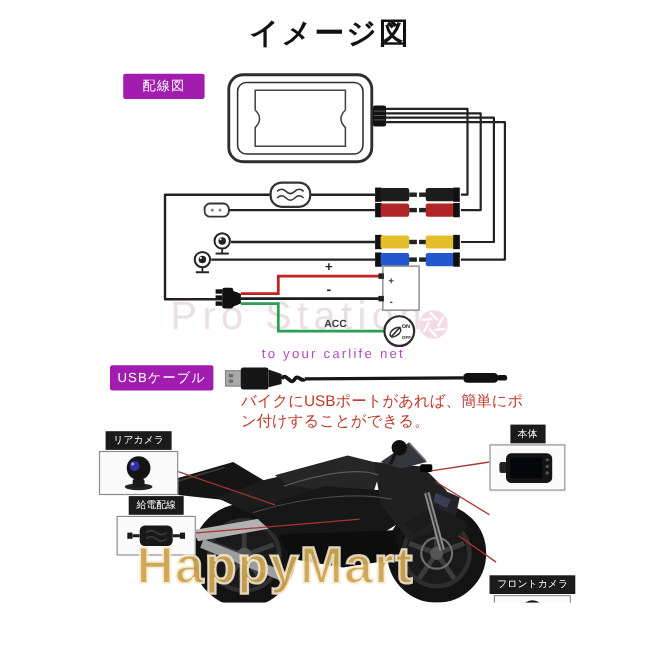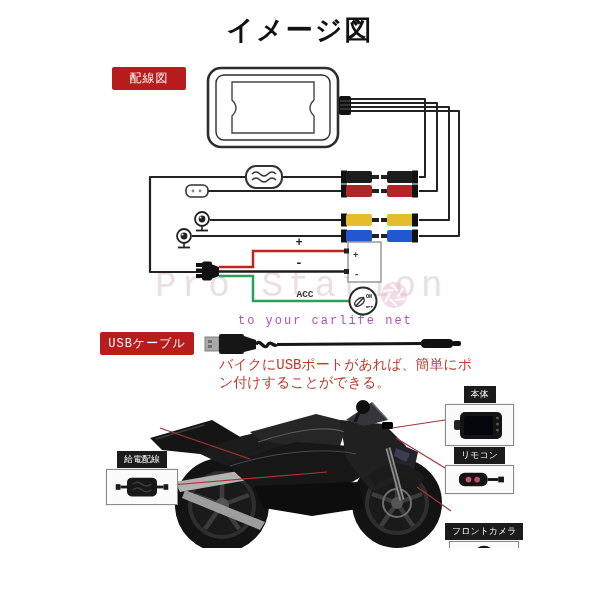--- a/index.html
+++ b/index.html
@@ -1,20 +1,20 @@
 <!DOCTYPE html>
 <html><head>
 <meta charset="utf-8">
 <style>
   html,body{margin:0;padding:0;background:#fff;}
   #stage{position:relative;width:600px;height:548px;background:#ffffff;overflow:hidden;
-         font-family:Liberation Mono, monospace;}
+         font-family:Liberation Sans, sans-serif;}
   .title{position:absolute;left:0;top:12px;width:600px;text-align:center;
          font-size:27px;font-weight:bold;color:#111;letter-spacing:2px;}
-  .section-label{position:absolute;background:#b91c1c;color:#fff;font-size:12px;
+  .section-label{position:absolute;background:#a21caf;color:#fff;font-size:12px;
          letter-spacing:1px;padding:3px 0;text-align:center;border-radius:2px;}
   #wiring-label{left:112px;top:67px;width:74px;}
   #usb-label{left:100px;top:332px;width:94px;}
   .usb-note{position:absolute;left:219px;top:356px;width:260px;font-size:14px;
          color:#c0392b;letter-spacing:0;}
   .callout{position:absolute;display:flex;flex-direction:column;align-items:center;z-index:3;}
   .callout-label{background:#1b1b1b;color:#fff;font-size:9px;padding:2px 7px;
          white-space:nowrap;z-index:2;}
   .callout-box{background:#fbfbfb;border:1px solid #8a8a8a;display:flex;
          align-items:center;justify-content:center;margin-top:1px;
@@ -250,20 +250,32 @@
       <line x1="445" y1="420" x2="392" y2="428"></line>
       <line x1="445" y1="468" x2="396" y2="438"></line>
       <line x1="451" y1="511" x2="417" y2="487"></line>
     </g>
   </svg>
 
   <div id="wiring-label" class="section-label">配線図</div>
   <div id="usb-label" class="section-label">USBケーブル</div>
   <div class="usb-note">バイクにUSBポートがあれば、簡単にポン付けすることができる。</div>
 
+  <div class="callout" id="callout-rear">
+    <div class="callout-label">リアカメラ</div>
+    <div class="callout-box">
+      <svg width="58" height="36" viewBox="0 0 60 40">
+        <ellipse cx="30" cy="34" rx="14" ry="3.5" fill="#222"></ellipse>
+        <rect x="24" y="26" width="12" height="8" rx="2" fill="#1a1a1a"></rect>
+        <circle cx="30" cy="15" r="12" fill="#141414"></circle>
+        <circle cx="26" cy="13" r="5" fill="#3530a8"></circle>
+        <circle cx="24" cy="11" r="1.5" fill="#8fb4ff"></circle>
+      </svg>
+    </div>
+  </div>
 
   <div class="callout" id="callout-power">
     <div class="callout-label">給電配線</div>
     <div class="callout-box">
       <svg width="58" height="30" viewBox="0 0 60 32">
         <rect x="2" y="13" width="5" height="6" fill="#1a1a1a"></rect>
         <line x1="7" y1="16" x2="14" y2="16" stroke="#1a1a1a" stroke-width="3"></line>
         <rect x="14" y="6" width="32" height="20" rx="5" fill="#181818"></rect>
         <path d="M20,13 q5,-4 10,0 t10,0" fill="none" stroke="#3a3a3a" stroke-width="1.6"></path>
         <path d="M20,19 q5,-4 10,0 t10,0" fill="none" stroke="#3a3a3a" stroke-width="1.6"></path>
@@ -280,39 +292,28 @@
         <rect x="4" y="13" width="7" height="10" rx="2" fill="#222"></rect>
         <rect x="10" y="5" width="42" height="27" rx="5" fill="#141414"></rect>
         <rect x="14" y="9" width="29" height="19" rx="2" fill="#05060c"></rect>
         <circle cx="47.5" cy="11" r="1.5" fill="#555"></circle>
         <circle cx="47.5" cy="17" r="1.5" fill="#555"></circle>
         <circle cx="47.5" cy="23" r="1.5" fill="#555"></circle>
       </svg>
     </div>
   </div>
 
-  <div class="callout" id="callout-remote">
-    <div class="callout-label">リモコン</div>
-    <div class="callout-box">
-      <svg width="58" height="23" viewBox="0 0 60 24">
-        <rect x="8" y="5" width="30" height="14" rx="6" fill="#141414"></rect>
-        <circle cx="18" cy="12" r="3" fill="#c4566e"></circle>
-        <circle cx="27" cy="12" r="3" fill="#b44d66"></circle>
-        <line x1="38" y1="12" x2="49" y2="12" stroke="#141414" stroke-width="3"></line>
-        <rect x="49" y="9" width="6" height="6" fill="#141414"></rect>
-      </svg>
-    </div>
-  </div>
 
   <div class="callout" id="callout-front">
     <div class="callout-label">フロントカメラ</div>
     <div class="callout-box">
       <svg width="58" height="36" viewBox="0 0 60 40">
         <ellipse cx="30" cy="34" rx="14" ry="3.5" fill="#222"></ellipse>
         <rect x="24" y="26" width="12" height="8" rx="2" fill="#1a1a1a"></rect>
         <circle cx="30" cy="15" r="12" fill="#141414"></circle>
         <circle cx="26" cy="13" r="5" fill="#3530a8"></circle>
         <circle cx="24" cy="11" r="1.5" fill="#8fb4ff"></circle>
       </svg>
     </div>
   </div>
 
+  <div class="wm-shop">HappyMart</div>
 </div>
 
 </body></html>

